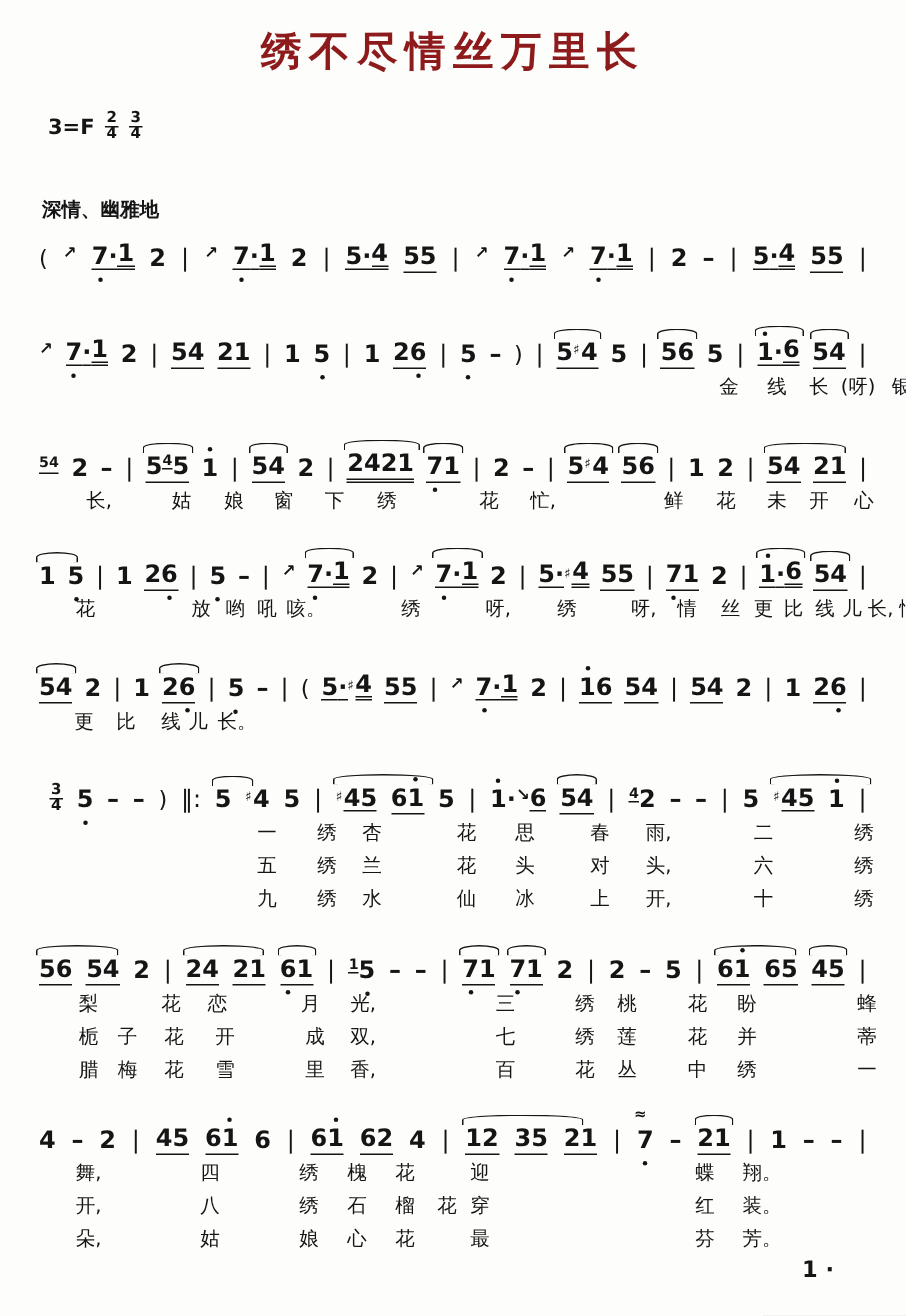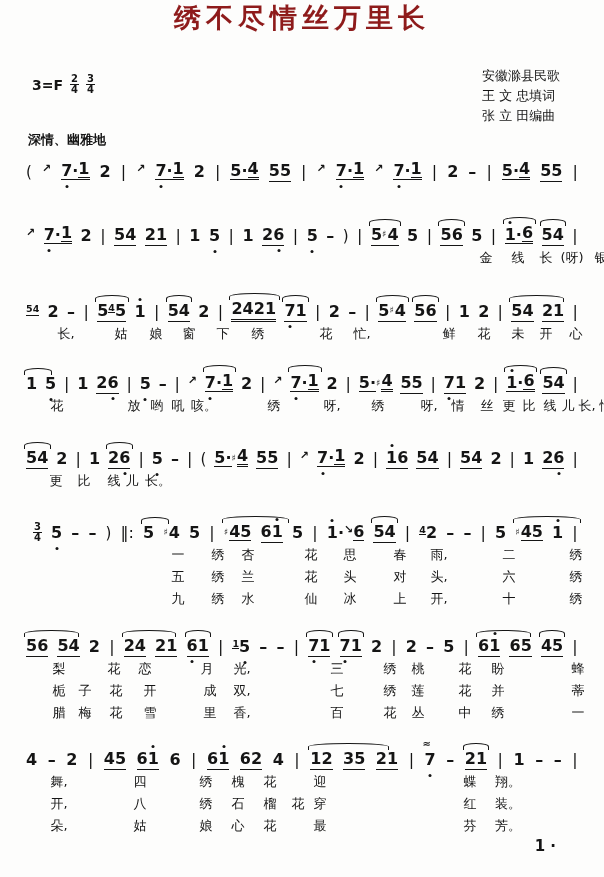--- a/index.html
+++ b/index.html
@@ -2,21 +2,21 @@
 <html><head>
 <meta charset="utf-8">
 <style>
   html,body{margin:0;padding:0;background:#e8e8e8;}
   .sheet{
     position:relative;width:604px;height:877px;margin:0 auto;
     background:#fdfdfc;color:#151515;overflow:hidden;
     font-family:"DejaVu Sans","Liberation Sans",sans-serif;
   }
   .title{
-    margin:0;text-align:center;
+    margin:0;padding-top:16px;text-align:center;
     font-family:Liberation Sans, sans-serif;
     font-size:27px;font-weight:bold;letter-spacing:5px;color:#8e1b1b;
   }
   .keyrow{position:absolute;left:32px;top:74px;font-size:14px;font-weight:bold;display:flex;align-items:center;}
   .fr{display:inline-flex;flex-direction:column;align-items:center;font-size:10px;line-height:10px;font-weight:bold;margin-left:7px;}
   .fr .num{border-bottom:1px solid #151515;padding:0 1px;}
   .fr .den{padding:0 1px;}
   .credits{position:absolute;right:44px;top:66px;font-size:13px;line-height:20px;text-align:left;}
   .tempo{position:absolute;left:28px;top:131px;font-size:13px;font-weight:bold;
     font-family:"DejaVu Serif","Liberation Serif",serif;}
@@ -65,25 +65,20 @@
     <span class="fr">
       <span class="num">2</span>
       <span class="den">4</span>
     </span>
     <span class="fr">
       <span class="num">3</span>
       <span class="den">4</span>
     </span>
   </div>
 
-  <div class="credits">
-    <div>安徽滁县民歌</div>
-    <div>王 文 忠填词</div>
-    <div>张 立 田编曲</div>
-  </div>
 
   <div class="tempo">深情、幽雅地</div>
 
   <div class="music" id="music">
       <div class="system">
         <div class="notes">
           <span class="cell paren"><span class="body">(</span></span>
           <span class="cell slide"><span class="body">↗</span></span>
           <span class="cell"><span class="body">
               <span class="ch cu1">7<i class="ld"></i></span>

